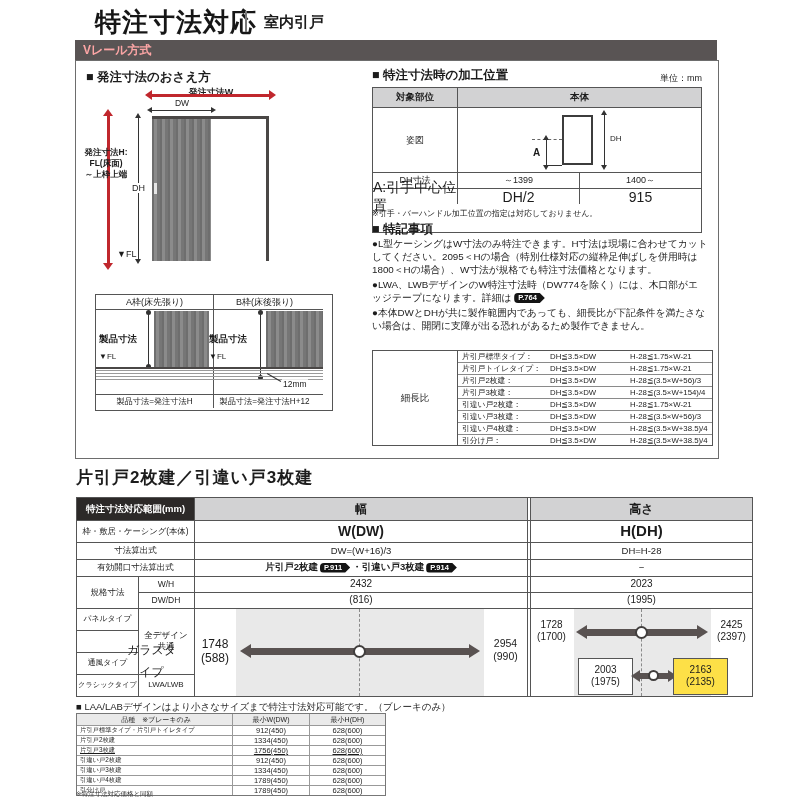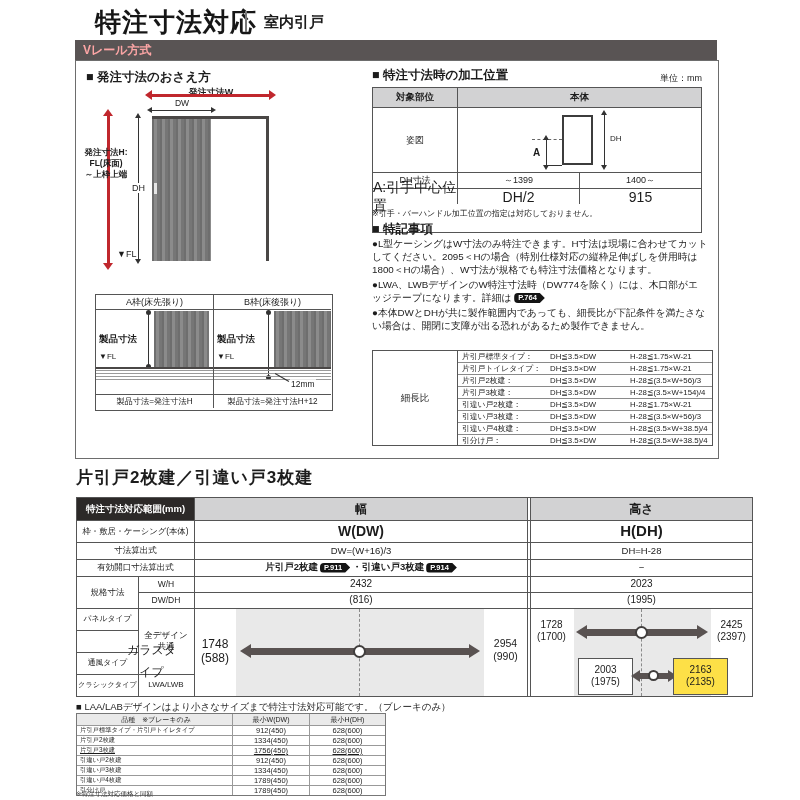--- a/index.html
+++ b/index.html
@@ -110,21 +110,21 @@
         <div class="abs ctr" style="left:0;top:0;width:117px;height:14px;font-size:9px;line-height:14px;border-bottom:1px solid #555;">A枠(床先張り)</div>
         <div class="abs b" style="left:3px;top:38px;font-size:9.5px;">製品寸法</div>
         <div class="dimline" style="left:52px;top:17px;height:55px;"></div>
         <div class="abs wood" style="left:58px;top:16px;width:55px;height:56px;"></div>
         <div class="abs" style="left:3px;top:57px;font-size:8px;">▼FL</div>
         <div class="abs" style="left:0;top:72px;width:117px;height:2px;background:#4a4746;"></div>
         <div class="abs hatch" style="left:0;top:75px;width:117px;height:11px;"></div>
         <div class="abs ctr" style="left:0;top:99px;width:117px;height:14px;font-size:8.2px;line-height:14px;border-top:1px solid #555;">製品寸法=発注寸法H</div>
       </div>
 
-      <div class="abs" style="left:118px;top:0;width:117px;height:113px;">
+      <div class="abs" style="left:110px;top:0;width:117px;height:113px;">
         <div class="abs ctr" style="left:0;top:0;width:117px;height:14px;font-size:9px;line-height:14px;border-bottom:1px solid #555;">B枠(床後張り)</div>
         <div class="abs b" style="left:3px;top:38px;font-size:9.5px;">製品寸法</div>
         <div class="dimline" style="left:54px;top:17px;height:66px;"></div>
         <div class="abs wood" style="left:60px;top:16px;width:57px;height:56px;"></div>
         <div class="abs" style="left:3px;top:57px;font-size:8px;">▼FL</div>
         <div class="abs" style="left:0;top:72px;width:117px;height:2px;background:#4a4746;"></div>
         <div class="abs hatch" style="left:0;top:75px;width:117px;height:11px;"></div>
         <div class="abs" style="left:60px;top:82px;width:16px;height:1px;background:#333;transform:rotate(30deg);"></div>
         <div class="abs" style="left:76px;top:84px;font-size:8.5px;background:rgba(255,255,255,.8);padding:0 1px;">12mm</div>
         <div class="abs ctr" style="left:0;top:99px;width:117px;height:14px;font-size:8.2px;line-height:14px;border-top:1px solid #555;">製品寸法=発注寸法H+12</div>

